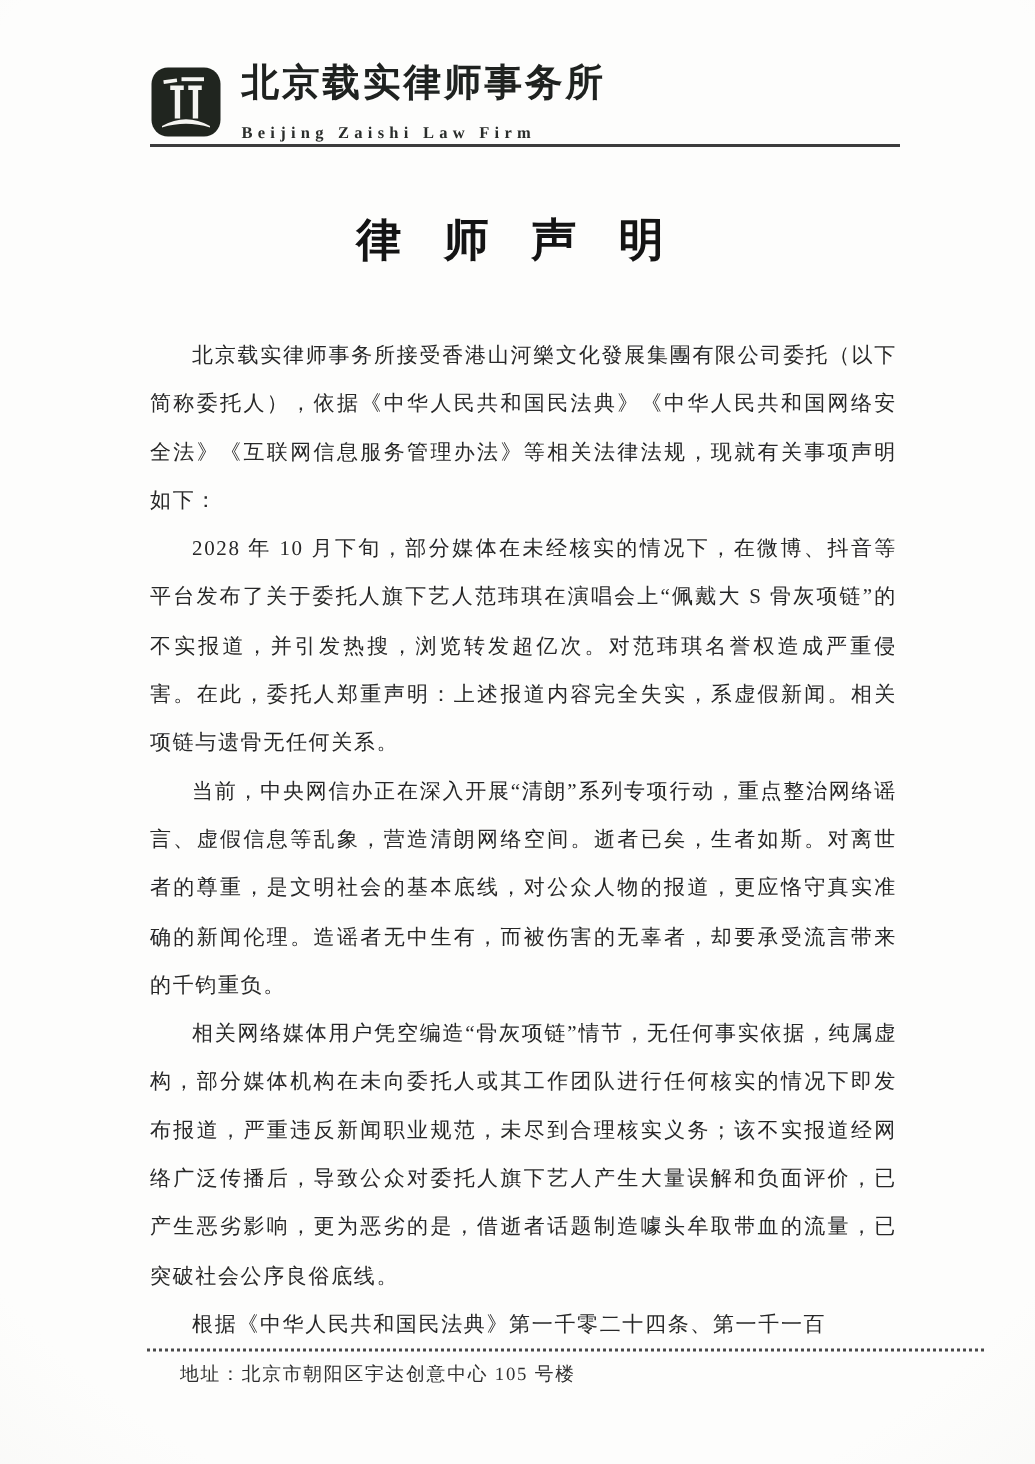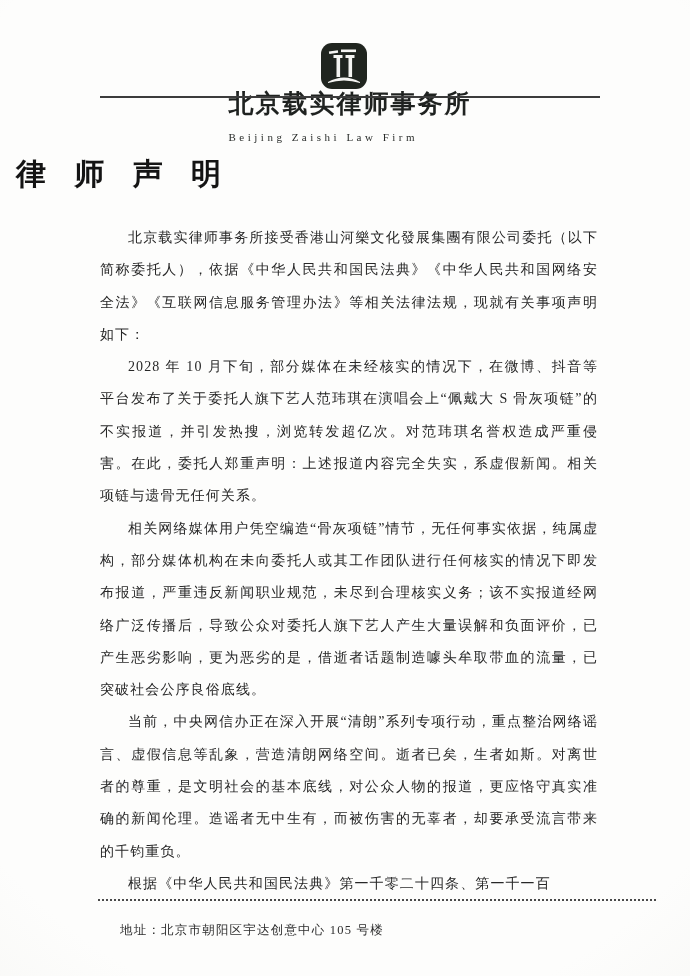--- a/index.html
+++ b/index.html
@@ -14,58 +14,59 @@
     width:690px;height:976px;
     background:
       radial-gradient(ellipse 120% 100% at 50% 45%, #fdfdfc 60%, #f3f3f0 88%, #e9e9e6 100%);
     color:#262626;
     box-sizing:border-box;
   }
   
   .header{
     position:absolute;
     left:100px;top:42px;right:90px;
-    display:flex;align-items:center;flex-direction:column;
+    display:flex;align-items:center;
   }
   .logo{
     width:48px;height:48px;flex:0 0 48px;
     margin-right:13px;
   }
   .firm-names{display:flex;flex-direction:column;justify-content:center;}
   .firm-cn{
     font-family:"Liberation Serif","DejaVu Serif",serif;
     font-weight:bold;
     font-size:25px;
     letter-spacing:2px;
     color:#1f2220;
     line-height:1.1;
   }
   .firm-en{
     font-family:"Liberation Serif","DejaVu Serif",serif;
-    font-weight:normal;
+    font-weight:bold;
     font-size:11px;
     letter-spacing:3.5px;
     color:#2a2d2b;
     margin-top:13px;
   }
   .header-rule{
     position:absolute;
     left:100px;top:96px;width:500px;height:0;
     border-top:2px solid #3c3c3c;
   }
   
   .doc-title{
     position:absolute;
     left:0;right:0;top:138px;
+    text-align:center;
     font-family:"Liberation Sans","DejaVu Sans",sans-serif;
     font-weight:bold;
     font-size:30px;
     letter-spacing:10px;
     color:#141414;
-    margin:16px;
+    margin:2px;
   }
   
   .body-text{
     position:absolute;
     left:100px;top:222px;width:498px;
   }
   .body-text p{
     margin:0;
     text-indent:2em;
     text-align:justify;
@@ -79,21 +80,20 @@
     position:absolute;
     left:98px;top:899px;width:558px;
     border-top:2px dotted #4a4a4a;
     padding-top:7px;
   }
   .footer-address{
     padding-left:22px;
     font-size:12.5px;
     letter-spacing:1.2px;
     color:#2e2e2e;
-    margin-top:14px;
   }
 </style>
 </head>
 <body>
 
 <div class="page">
 
   <div class="header">
     <span class="logo">
       <svg viewBox="0 0 48 48" width="48" height="48" aria-hidden="true">
@@ -116,22 +116,22 @@
       <span class="firm-en">Beijing Zaishi Law Firm</span>
     </span>
   </div>
   <div class="header-rule"></div>
 
   <h1 class="doc-title">律 师 声 明</h1>
 
   <div class="body-text">
     <p>北京载实律师事务所接受香港山河樂文化發展集團有限公司委托（以下简称委托人），依据《中华人民共和国民法典》《中华人民共和国网络安全法》《互联网信息服务管理办法》等相关法律法规，现就有关事项声明如下：</p>
     <p>2028 年 10 月下旬，部分媒体在未经核实的情况下，在微博、抖音等平台发布了关于委托人旗下艺人范玮琪在演唱会上“佩戴大 S 骨灰项链”的不实报道，并引发热搜，浏览转发超亿次。对范玮琪名誉权造成严重侵害。在此，委托人郑重声明：上述报道内容完全失实，系虚假新闻。相关项链与遗骨无任何关系。</p>
+    <p>当前，中央网信办正在深入开展“清朗”系列专项行动，重点整治网络谣言、虚假信息等乱象，营造清朗网络空间。逝者已矣，生者如斯。对离世者的尊重，是文明社会的基本底线，对公众人物的报道，更应恪守真实准确的新闻伦理。造谣者无中生有，而被伤害的无辜者，却要承受流言带来的千钧重负。</p>
     <p>相关网络媒体用户凭空编造“骨灰项链”情节，无任何事实依据，纯属虚构，部分媒体机构在未向委托人或其工作团队进行任何核实的情况下即发布报道，严重违反新闻职业规范，未尽到合理核实义务；该不实报道经网络广泛传播后，导致公众对委托人旗下艺人产生大量误解和负面评价，已产生恶劣影响，更为恶劣的是，借逝者话题制造噱头牟取带血的流量，已突破社会公序良俗底线。</p>
-    <p>当前，中央网信办正在深入开展“清朗”系列专项行动，重点整治网络谣言、虚假信息等乱象，营造清朗网络空间。逝者已矣，生者如斯。对离世者的尊重，是文明社会的基本底线，对公众人物的报道，更应恪守真实准确的新闻伦理。造谣者无中生有，而被伤害的无辜者，却要承受流言带来的千钧重负。</p>
     <p>根据《中华人民共和国民法典》第一千零二十四条、第一千一百</p>
   </div>
 
   <div class="footer">
     <div class="footer-address">地址：北京市朝阳区宇达创意中心 105 号楼</div>
   </div>
 
 </div>
 
 </body></html>

